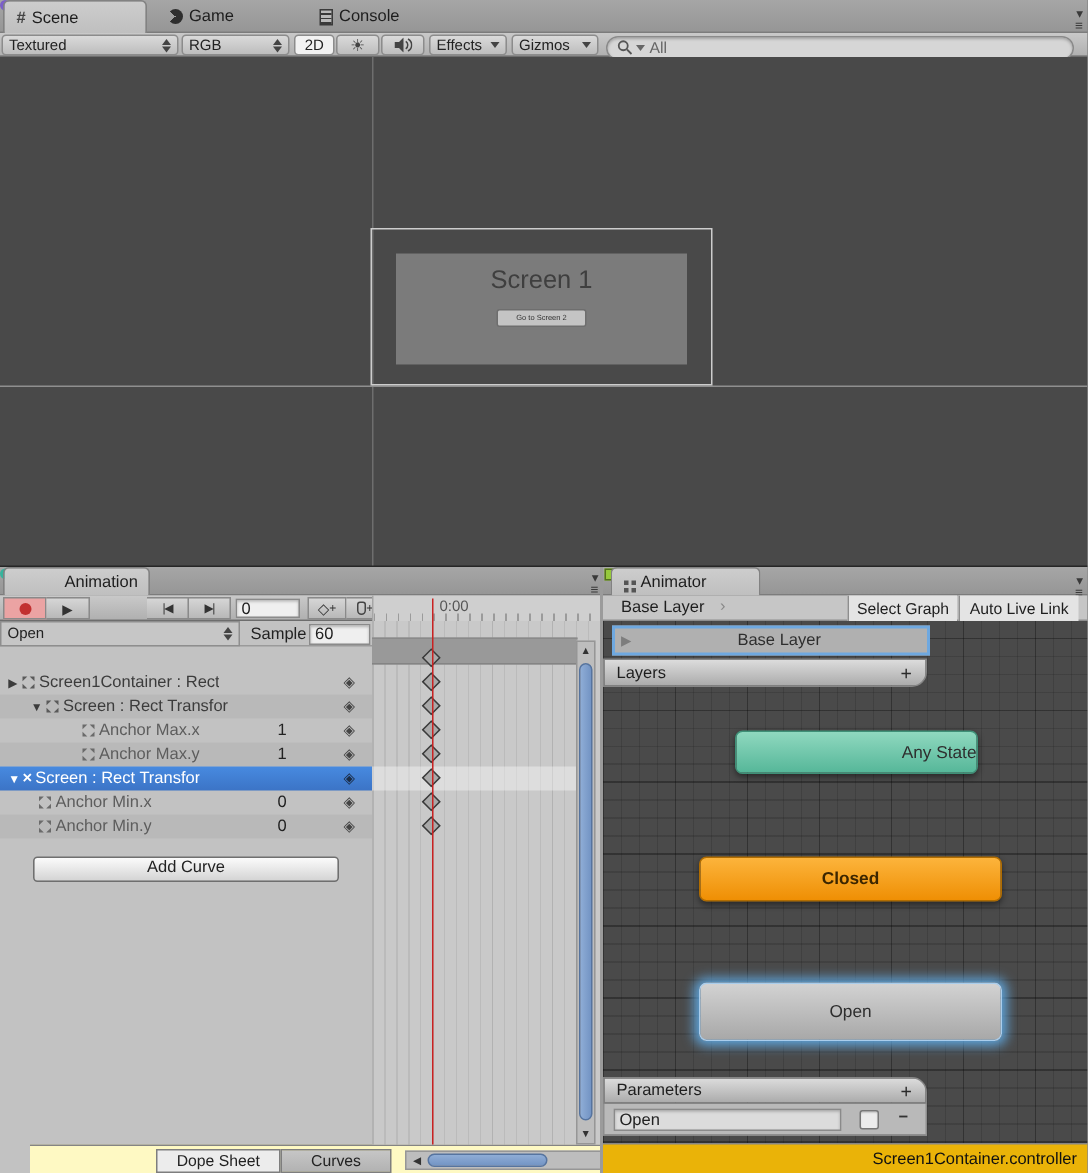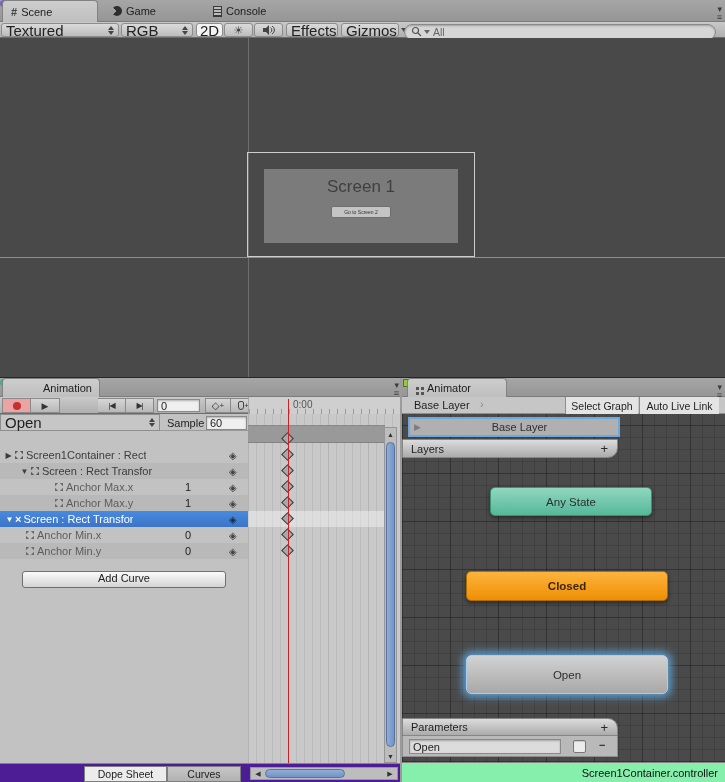--- a/index.html
+++ b/index.html
@@ -9,21 +9,21 @@
   #root { position:relative; width:725px; height:782px; overflow:hidden; background:#9a9a9a; }
 
   
   .tabstrip { background:linear-gradient(#a6a6a6,#969696); border-bottom:1px solid #7c7c7c; }
   .tab { display:flex; align-items:center; gap:4px; padding:0 8px; height:100%; color:#1d1d1d; }
   .tab.active { background:linear-gradient(#cdcdcd,#bfbfbf); border:1px solid #828282; border-bottom:none; border-radius:4px 4px 0 0; }
   .panelmenu { color:#3a3a3a; font-size:9px; letter-spacing:-1px; line-height:8px; text-align:right; }
 
   
   .toolbar { background:linear-gradient(#c9c9c9,#b0b0b0); border-bottom:1px solid #6d6d6d; }
-  .ctl { display:flex; align-items:center; background:linear-gradient(#dadada,#bdbdbd); border:1px solid #8c8c8c; border-radius:3px; padding:0 4px; font-size:15px; color:#222; }
+  .ctl { display:flex; align-items:center; background:linear-gradient(#dadada,#bdbdbd); border:1px solid #8c8c8c; border-radius:3px; padding:0 4px; font-size:10px; color:#222; }
   .ctl .grow { flex:1; }
   .ctl.pressed { background:#f2f2f2; }
   .arr { display:inline-flex; flex-direction:column; gap:1px; margin-left:3px; }
   .arr i { width:0; height:0; border-left:3px solid transparent; border-right:3px solid transparent; }
   .arr .u { border-bottom:4px solid #444; }
   .arr .d { border-top:4px solid #444; }
   .ddcaret { width:0;height:0;border-left:3px solid transparent;border-right:3px solid transparent;border-top:4px solid #444; margin-left:4px;}
   .search { background:#d6d6d6; border:1px solid #8a8a8a; border-radius:8px; box-shadow:inset 0 1px 2px rgba(0,0,0,.25); display:flex; align-items:center; padding:0 6px; color:#666; font-size:10.5px; }
 
   
@@ -45,21 +45,21 @@
   .prow.alt { background:rgba(0,0,0,0.045); }
   .prow .fold { width:11px; font-size:8px; color:#3c3c3c; text-align:center; flex:none; }
   .prow .lbl { white-space:nowrap; overflow:hidden; }
   .prow .val { position:absolute; left:185px; }
   .prow .key { position:absolute; left:229px; color:#444; font-size:10px; }
   .prow.dim .lbl, .prow.dim .val { color:#5d5d5d; }
   .prow.sel { background:linear-gradient(#478ae0,#3c74c6); color:#fff; }
   .prow.sel .fold, .prow.sel .key, .prow.sel .lbl { color:#fff; }
   .anch { flex:none; margin-right:2px; }
   .addcurve { background:linear-gradient(#fbfbfb,#d4d4d4); border:1px solid #6f6f6f; border-radius:3px; display:flex; align-items:flex-start; justify-content:center; color:#222; }
-  .bottombar { background:#4c1d95; border-top:1px solid #848484; }
+  .bottombar { background:#fef9c3; border-top:1px solid #848484;margin-left:20px; }
   .btab { display:flex; align-items:center; justify-content:center; border:1px solid #7e7e7e; background:linear-gradient(#c6c6c6,#b2b2b2); color:#222; font-size:10.5px; }
   .btab.active { background:#ececec; }
 
   
   .ruler { background:#cfcfcf; border-left:1px solid #a5a5a5; color:#555; font-size:10px; }
   .ruler-ticks { position:absolute; left:0; right:0; bottom:0; height:5px;
     background:repeating-linear-gradient(90deg,#8e8e8e 0 1px,transparent 1px 8px); opacity:.8; }
   .dope { background:#c9c9c9; }
   .dope-stripes { position:absolute; inset:0;
      background:repeating-linear-gradient(90deg,rgba(0,0,0,.07) 0 1px,transparent 1px 8px),
@@ -81,21 +81,21 @@
       repeating-linear-gradient(90deg,rgba(0,0,0,.22) 0 1px,transparent 1px 48px),
       repeating-linear-gradient(0deg,rgba(0,0,0,.13) 0 1px,transparent 1px 12px),
       repeating-linear-gradient(90deg,rgba(0,0,0,.13) 0 1px,transparent 1px 12px); }
   .layerrow { background:#b0b0b0; border:2px solid #6ea8e0; display:flex; align-items:center; color:#2e2e2e; }
   .hdrbar { background:linear-gradient(#dcdcdc,#ababab); border:1px solid #868686; display:flex; align-items:center; color:#1e1e1e; }
   .hdrbar .plus { position:absolute; right:9px; font-size:13px; color:#2b2b2b; }
   .node { display:flex; align-items:center; justify-content:center; border-radius:5px; font-size:11.5px; color:#2e2e2e; box-shadow:0 2px 4px rgba(0,0,0,.45); }
   .node.anystate { background:linear-gradient(#8fd8bf,#56b799); border:1px solid #3f8f77; }
   .node.closed { background:linear-gradient(#fcb43c,#ef8f04); border:1px solid #b06c00; color:#3c2600; }
   .node.open { background:linear-gradient(#d2d2d2,#a8a8a8); border:1px solid #a9cdec; box-shadow:0 0 8px 3px rgba(95,168,224,.95); }
-  .statusbar { background:#86efac; border-top:1px solid #868686; color:#111; display:flex; align-items:center; justify-content:flex-end; }
+  .statusbar { background:#eab308; border-top:1px solid #868686; color:#111; display:flex; align-items:center; justify-content:flex-end; }
   .checkbox { background:#ececec; border:1px solid #777; border-radius:2px; box-shadow:inset 0 1px 1px rgba(0,0,0,.15); }
   .dot { border-radius:50%; }
 </style>
 </head>
 <body>
 
 <div id="root">
 
   <div class="abs tabstrip" style="left:0;top:0;width:725px;height:22px;">
     <div class="abs dot" style="left:0;top:0;width:7px;height:7px;background:#7b5ec9;"></div>
@@ -363,21 +363,21 @@
       <div class="abs crumbbtn" style="left:163px;top:0;width:73px;height:17px;">
         <span>Select Graph</span>
       </div>
       <div class="abs crumbbtn" style="left:237px;top:0;width:80px;height:17px;">
         <span>Auto Live Link</span>
       </div>
     </div>
 
     <div class="abs agrid" style="left:0;top:36px;width:323px;height:348px;">
 
-      <div class="abs node anystate" style="left:88px;top:73px;width:162px;height:29px;">
+      <div class="abs node anystate" style="left:88px;top:73px;width:162px;height:29px;justify-content:flex-end;">
         <span>Any State</span>
       </div>
       <div class="abs node closed" style="left:64px;top:157px;width:202px;height:30px;font-weight:bold;">
         <span>Closed</span>
       </div>
       <div class="abs node open" style="left:64px;top:241px;width:202px;height:39px;">
         <span>Open</span>
       </div>
     </div>
 

